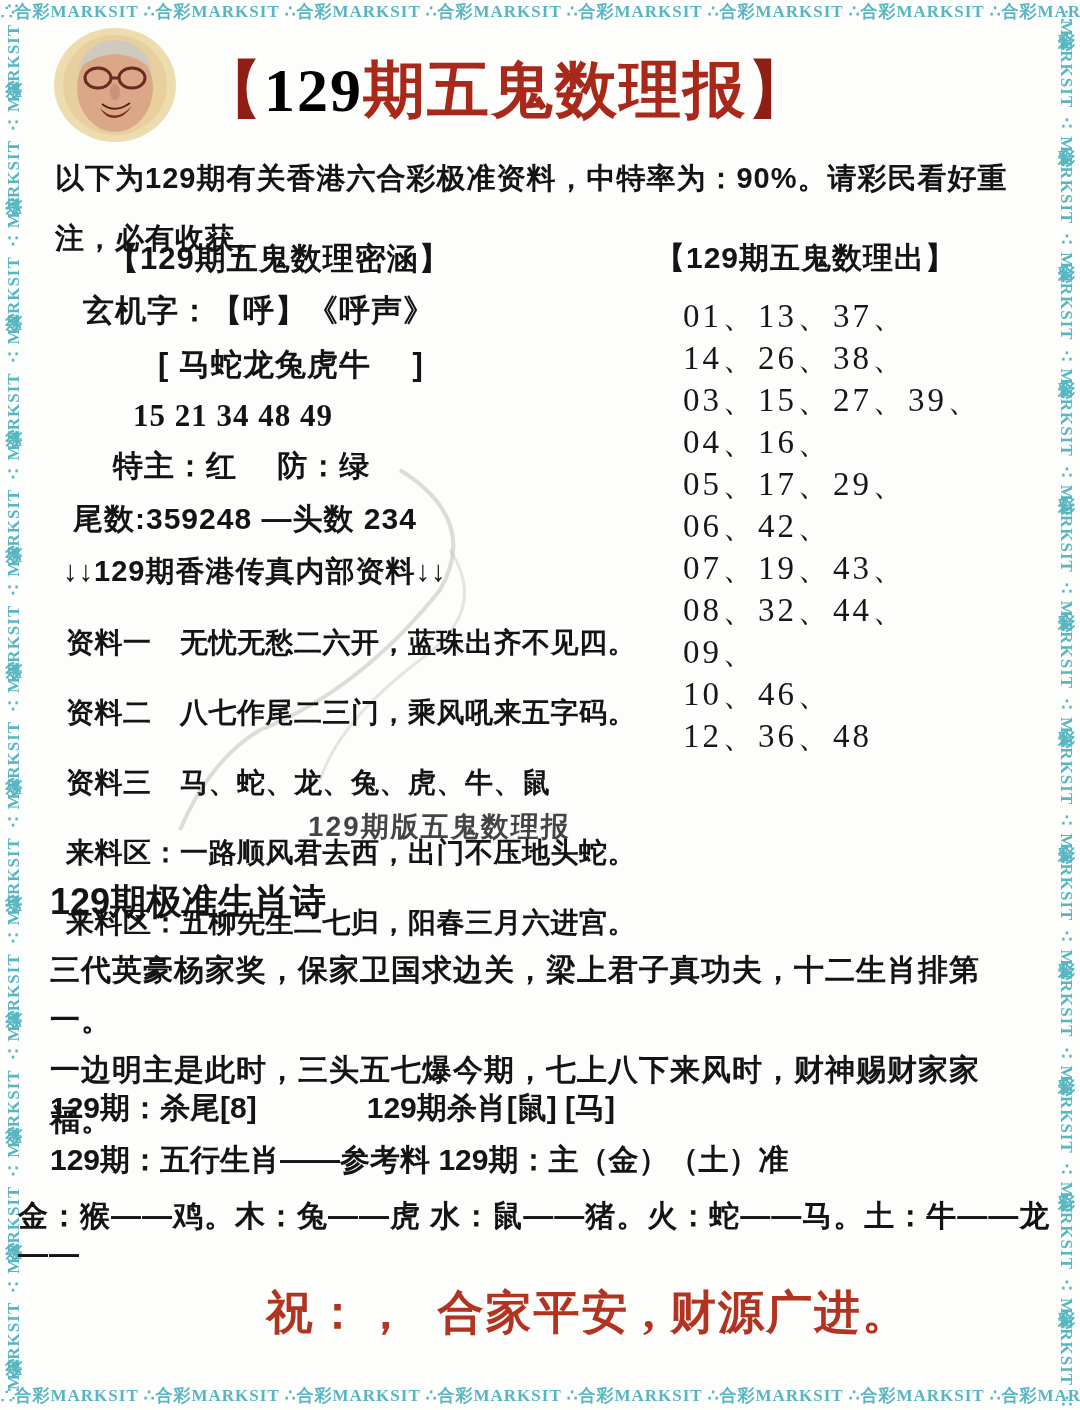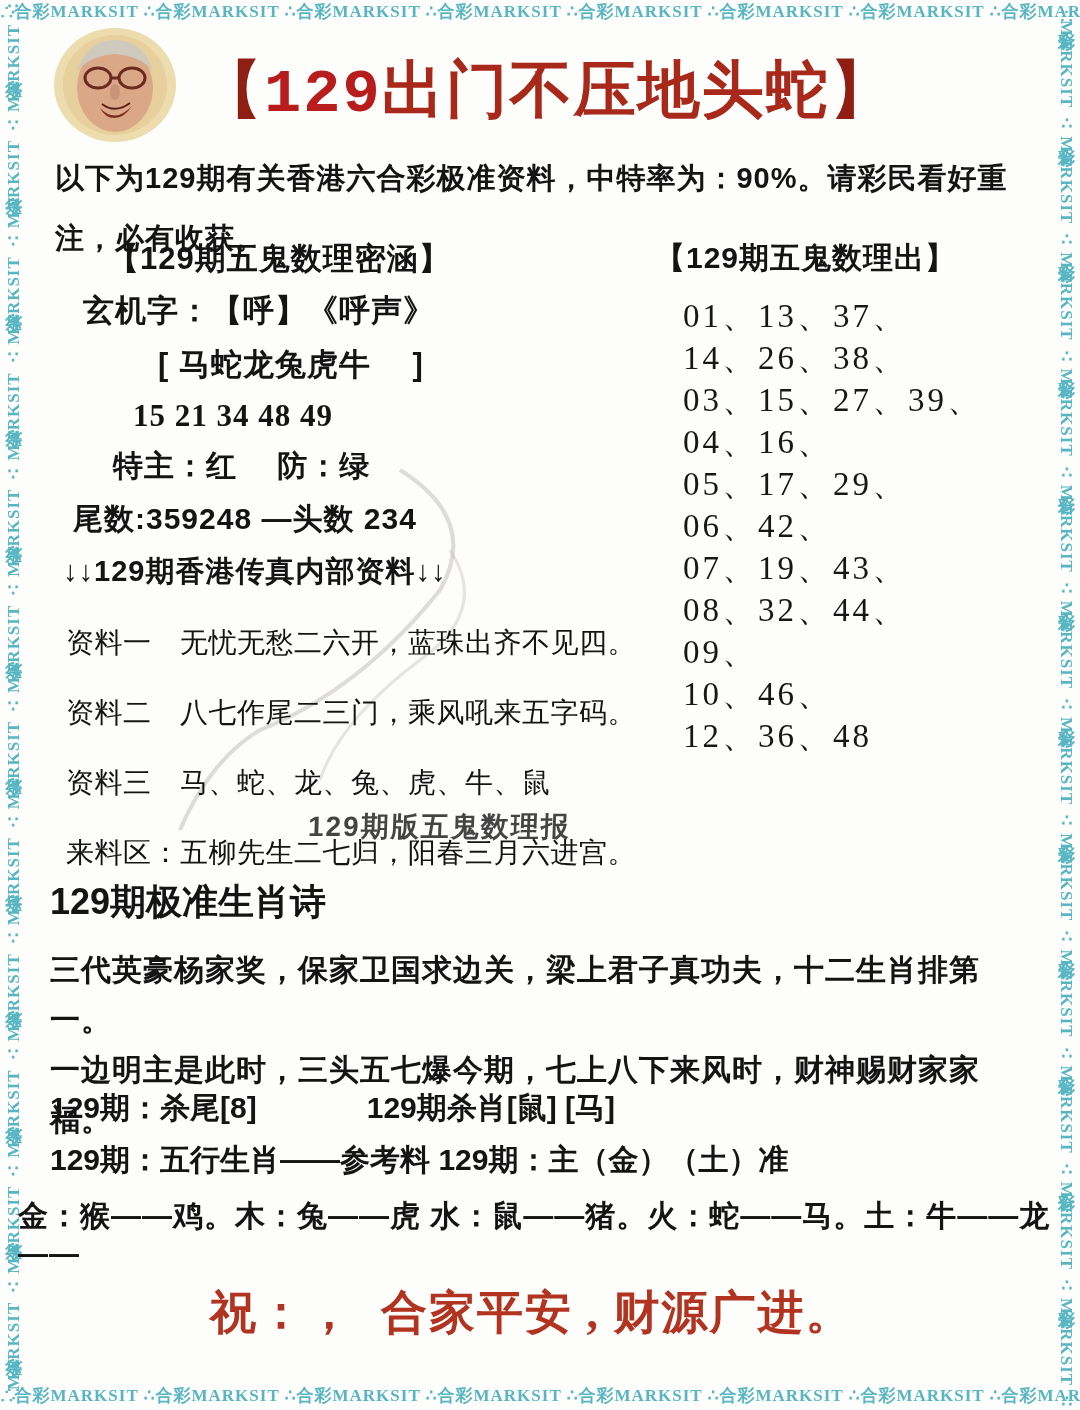--- a/index.html
+++ b/index.html
@@ -26,41 +26,41 @@
   
   .mascot { position:absolute; left:52px; top:26px; width:126px; height:118px; }
 
   
   .main-title {
     position:absolute; left:200px; top:48px; width:840px;
     font-size:62px; font-weight:bold; color:#a8281a;
     font-family:"Liberation Serif","DejaVu Serif",serif;
     white-space:nowrap; letter-spacing:2px;
   }
-  .main-title .issue-num { color:#b91c1c; font-family:Liberation Mono, monospace; }
+  .main-title .issue-num { color:#000000; font-family:Liberation Serif, serif; }
   .main-title .bracket { color:#8f1f14; }
 
   .intro {
     position:absolute; left:55px; top:148px; width:975px;
     font-size:29px; font-weight:bold; line-height:60px; letter-spacing:1px;
   }
 
   
   .left-col { position:absolute; left:48px; top:238px; width:600px; }
   .left-col .ln { font-weight:bold; letter-spacing:1px; }
   .sec-title { font-size:31px; padding-left:60px; margin-bottom:10px; }
   .mystic    { font-size:31px; padding-left:35px; margin-bottom:12px; }
   .zbracket  { font-size:31px; padding-left:110px; margin-bottom:12px; }
   .lnumbers  { font-size:31px; padding-left:85px; margin-bottom:12px;
                font-family:"Liberation Serif","DejaVu Serif",serif; letter-spacing:6px; }
   .hk-head   { font-size:29px; padding-left:15px; margin-bottom:12px; }
   .special   { font-size:30px; padding-left:65px; margin-bottom:12px; }
   .tailhead  { font-size:30px; padding-left:25px; margin-bottom:12px; }
   .hk-head2  { font-size:29px; padding-left:15px; margin-bottom:14px; }
-  .info-line { font-size:28px; font-weight:normal; margin-bottom:16px; padding-left:18px; letter-spacing:0.5px;margin-top:32px; }
+  .info-line { font-size:28px; font-weight:bold; margin-bottom:16px; padding-left:18px; letter-spacing:0.5px;margin-top:32px; }
 
   .right-col { position:absolute; left:655px; top:238px; width:385px; }
   .right-title { font-size:30px; font-weight:bold; letter-spacing:1px; margin-bottom:16px; }
   .num-row {
     font-family:"Liberation Serif","DejaVu Serif",serif;
     font-size:33px; line-height:42px; letter-spacing:3px; color:#171717;
     padding-left:28px;
   }
 
   .mid-watermark {
@@ -79,21 +79,21 @@
                  font-size:30px; font-weight:bold; }
   .footer-row3 { position:absolute; left:18px; top:1196px; width:1050px;
                  font-size:30px; font-weight:bold; letter-spacing:1px; }
   .footer-row4 { position:absolute; left:18px; top:1252px; width:1050px;
                  font-size:30px; font-weight:bold; letter-spacing:1px; }
 
   .blessing {
     position:absolute; left:210px; top:1282px; width:700px;
     font-size:46px; font-weight:bold; color:#b23420;
     font-family:"Liberation Serif","DejaVu Serif",serif;
-    white-space:pre; letter-spacing:2px;
+    white-space:pre; letter-spacing:2px;text-align:right;
   }
 
   .pre { white-space:pre; }
 
   .scribble { position:absolute; pointer-events:none; }
 </style>
 </head>
 <body>
 
 <div class="page">
@@ -112,21 +112,21 @@
       <ellipse cx="46" cy="52" rx="13" ry="10" fill="none" stroke="#6b2a20" stroke-width="3"></ellipse>
       <ellipse cx="80" cy="52" rx="13" ry="10" fill="none" stroke="#6b2a20" stroke-width="3"></ellipse>
       <line x1="59" y1="52" x2="67" y2="52" stroke="#6b2a20" stroke-width="3"></line>
       <path d="M48 82 Q63 98 80 80 Q72 92 63 92 Q53 92 48 82" fill="#7e2c1e"></path>
       <path d="M50 78 Q63 88 78 77" fill="none" stroke="#5a2017" stroke-width="2"></path>
       <ellipse cx="63" cy="66" rx="5" ry="8" fill="#c9937a"></ellipse>
     </svg>
   </div>
 
   <div class="main-title">
-    <span class="bracket">【</span><span class="issue-num">129</span><span>出门不压地头蛇</span><span class="bracket">】</span>
+    <span class="bracket">【</span><span class="issue-num">129</span><span>期五鬼数理报</span><span class="bracket">】</span>
   </div>
 
   <div class="intro">以下为129期有关香港六合彩极准资料，中特率为：90%。请彩民看好重注，必有收获。</div>
 
   <svg class="scribble" style="left:60px; top:430px;" width="560" height="420" viewBox="0 0 560 420">
     <path d="M340 40 Q420 90 380 160 Q300 260 200 300 Q150 330 120 400" fill="none" stroke="#b9b4ae" stroke-width="4" opacity="0.45"></path>
     <path d="M390 120 Q430 180 360 230 Q280 290 260 350" fill="none" stroke="#c4bfb8" stroke-width="3" opacity="0.4"></path>
   </svg>
 
   <div class="left-col">
@@ -134,20 +134,21 @@
     <div class="ln mystic">玄机字：【呼】《呼声》</div>
     <div class="ln zbracket pre">[ 马蛇龙兔虎牛　 ]</div>
     <div class="ln lnumbers pre">15 21 34 48 49</div>
     <div class="ln special">特主：红　 防：绿</div>
     <div class="ln tailhead">尾数:359248 —头数 234</div>
     <div class="ln hk-head2">↓↓129期香港传真内部资料↓↓</div>
     <div>
         <div class="info-line">资料一　无忧无愁二六开，蓝珠出齐不见四。</div>
         <div class="info-line">资料二　八七作尾二三门，乘风吼来五字码。</div>
         <div class="info-line">资料三　马、蛇、龙、兔、虎、牛、鼠</div>
+        <div class="info-line">来料区：一路顺风君去西，出门不压地头蛇。</div>
         <div class="info-line">来料区：五柳先生二七归，阳春三月六进宫。</div>
       </div>
   </div>
 
   <div class="right-col">
     <div class="right-title">【129期五鬼数理出】</div>
     <div>
         <div class="num-row">01、13、37、</div>
         <div class="num-row">14、26、38、</div>
         <div class="num-row">03、15、27、39、</div>

